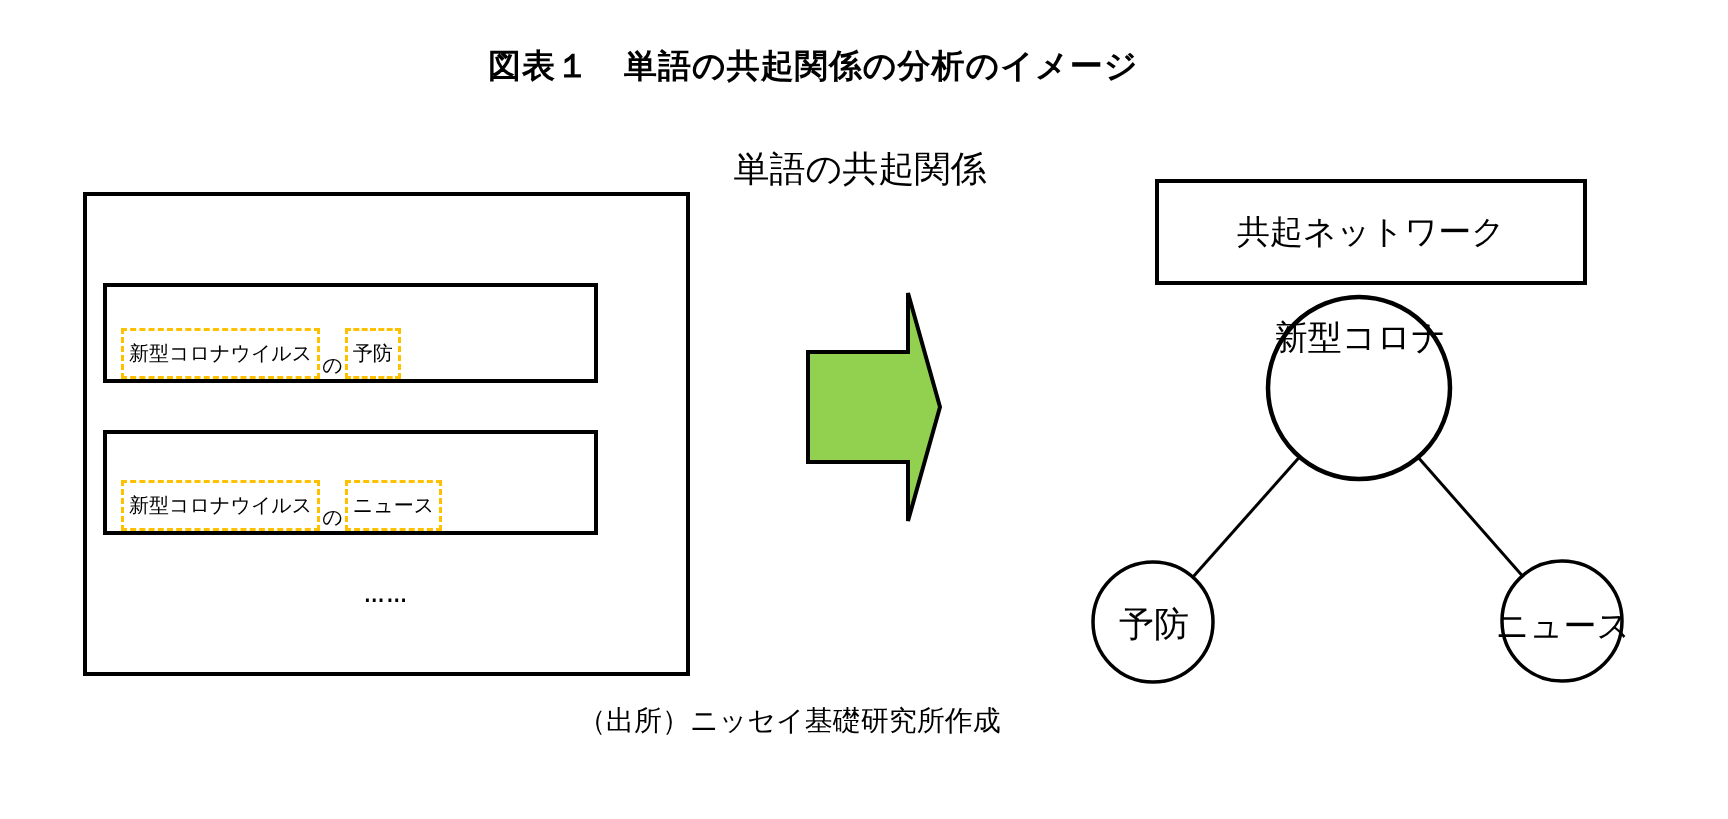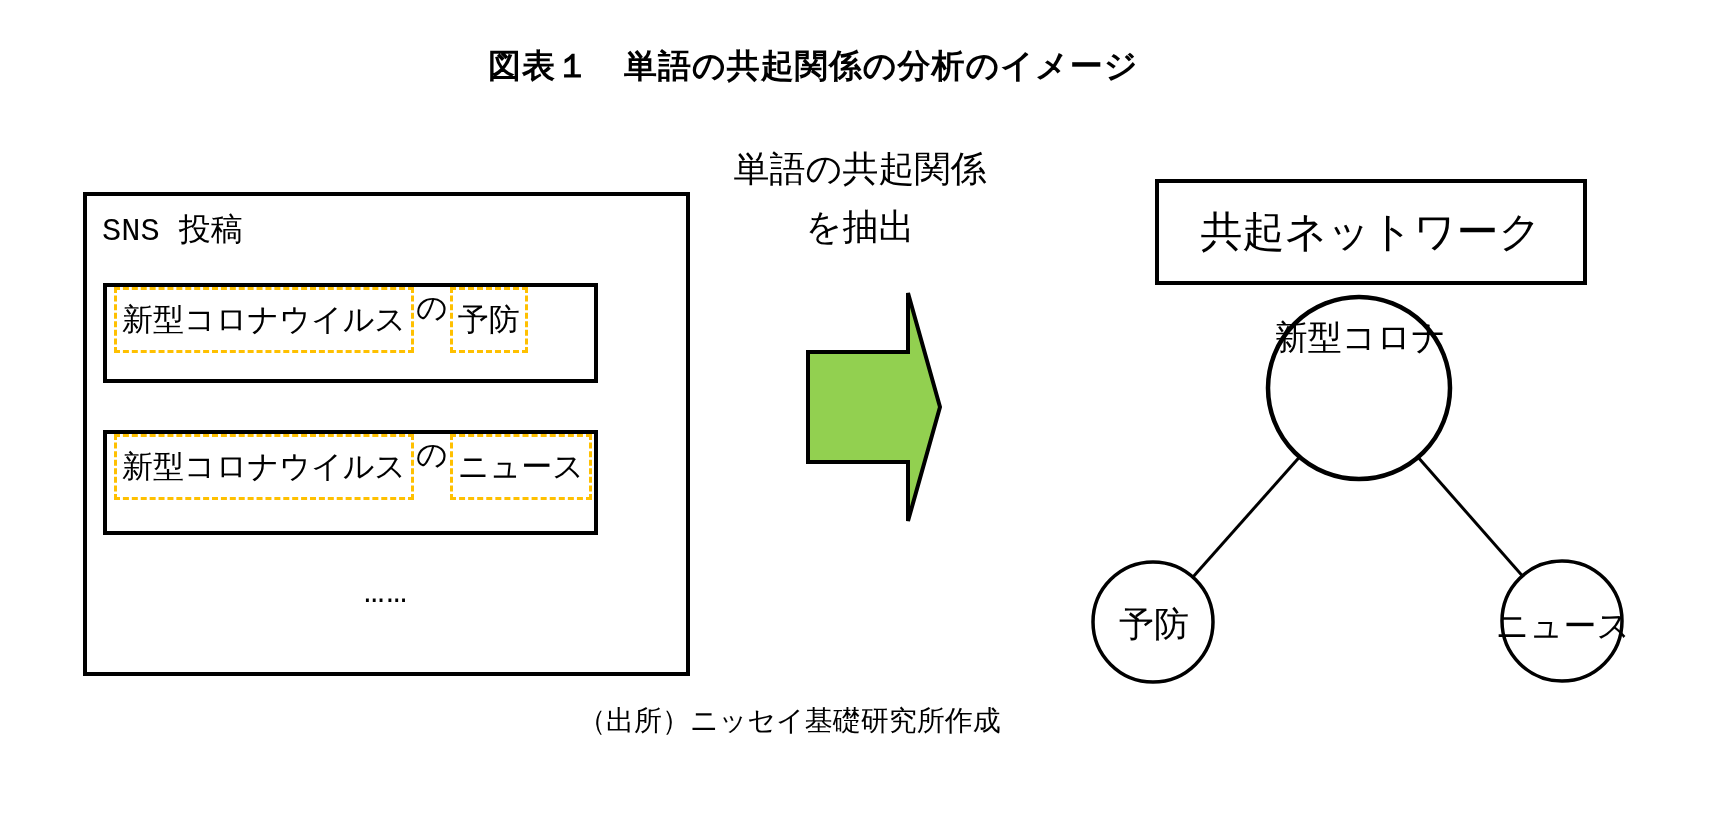--- a/index.html
+++ b/index.html
@@ -32,23 +32,23 @@
   #sns-label {
     left: 15px; top: 12px;
     font-size: 32px;
     white-space: nowrap;
   }
   .post {
     left: 16px;
     width: 495px;
     border: 4px solid #000;
     display: flex;
-    align-items: flex-start;
-    padding-left: 7px;
-    font-size: 31px;
+    align-items: flex-end;
+    padding-left: 14px;
+    font-size: 20px;
     white-space: nowrap;
   }
   #post-1 { top: 87px;  height: 100px; }
   #post-2 { top: 234px; height: 105px; }
   .hl {
     border: 3px dashed #FFC000;
     padding: 9px 5px;
   }
   .particle { padding: 0 2px; }
   #dots {
@@ -71,21 +71,21 @@
 
   
   #svg-layer { left: 0; top: 0; pointer-events: none; }
 
   
   #network-title-box {
     left: 1155px; top: 179px;
     width: 432px; height: 106px;
     border: 4px solid #000;
     display: flex; align-items: center; justify-content: center;
-    font-size: 42px;
+    font-size: 33px;
     white-space: nowrap;
   }
   .node-label { text-align: center; white-space: nowrap; }
   #node-center-label {
     left: 1262px; top: 308px;
     width: 196px;
     font-size: 34px;
     line-height: 64px;
   }
   #node-left-label {
@@ -119,40 +119,38 @@
 
     <line x1="1359" y1="390" x2="1153" y2="622" stroke="#000" stroke-width="3"></line>
     <line x1="1359" y1="390" x2="1562" y2="621" stroke="#000" stroke-width="3"></line>
 
     <circle cx="1359" cy="388" r="91" fill="#fff" stroke="#000" stroke-width="4.5"></circle>
     <circle cx="1153" cy="622" r="60" fill="#fff" stroke="#000" stroke-width="3.5"></circle>
     <circle cx="1562" cy="621" r="60" fill="#fff" stroke="#000" stroke-width="3.5"></circle>
   </svg>
 
   <div id="sns-box" class="abs">
-    <div id="sns-label" class="abs">SNS 投稿</div>
 
     <div id="post-1" class="post abs">
       <span class="hl">新型コロナウイルス</span>
         <span class="particle">の</span>
         <span class="hl">予防</span>
     </div>
 
     <div id="post-2" class="post abs">
       <span class="hl">新型コロナウイルス</span>
         <span class="particle">の</span>
         <span class="hl">ニュース</span>
     </div>
 
     <div id="dots" class="abs">……</div>
   </div>
 
   <div id="process-label" class="abs">
     <div class="line1">単語の共起関係</div>
-    <div class="line2">を抽出</div>
   </div>
 
   <div id="network-title-box" class="abs">
     <span>共起ネットワーク</span>
   </div>
 
   <div id="node-center-label" class="abs node-label">
     <div>新型コロナ</div>
   </div>
 

